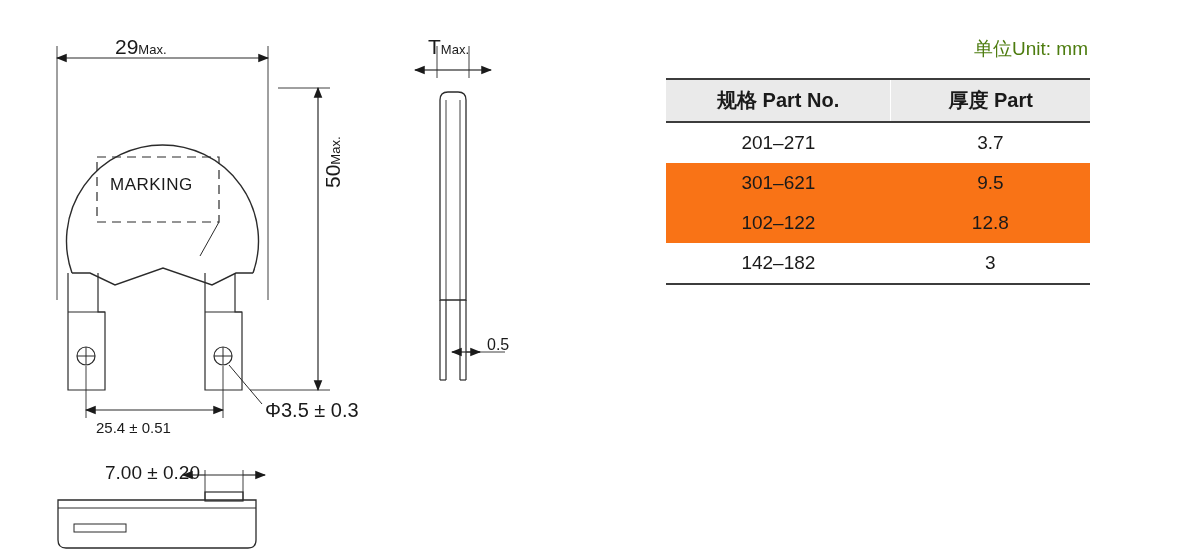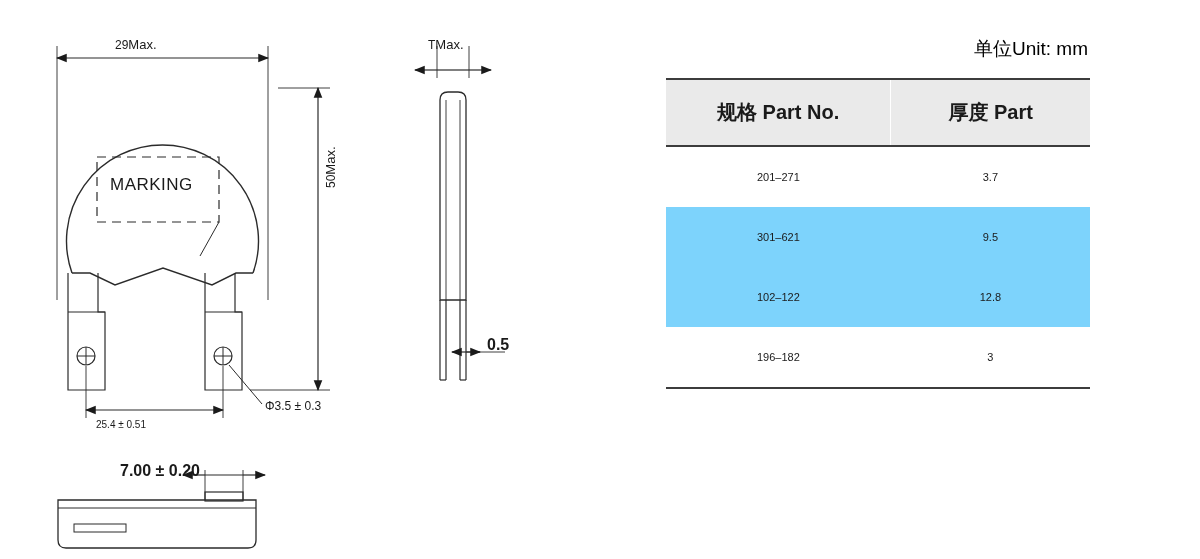--- a/index.html
+++ b/index.html
@@ -27,70 +27,70 @@
     width: 660px;
     height: 559px;
   }
   .lbl {
     position: absolute;
     white-space: nowrap;
     font-family: "Liberation Sans", sans-serif;
     color: #1a1a1a;
     line-height: 1;
   }
-  .lbl .big { font-size: 12px; }
+  .lbl .big { font-size: 21px; }
   .lbl .small { font-size: 13px; }
 
   #dim-29 { left: 115px; top: 36px; }
   #dim-t  { left: 428px; top: 36px; }
   #dim-50 {
     left: 322px; top: 188px;
     transform: rotate(-90deg);
     transform-origin: left top;
   }
-  #dim-05 { left: 487px; top: 337px; font-size: 16px; font-weight: bold; }
-  #dim-phi { left: 265px; top: 400px; font-size: 12px; }
-  #dim-254 { left: 96px; top: 420px; font-size: 10px; }
-  #dim-700 { left: 120px; top: 463px; font-size: 16px; font-weight: bold; }
+  #dim-05 { left: 487px; top: 337px; font-size: 16px; }
+  #dim-phi { left: 265px; top: 400px; font-size: 20px; }
+  #dim-254 { left: 96px; top: 420px; font-size: 15px; }
+  #dim-700 { left: 105px; top: 463px; font-size: 19px; }
   #marking-label { left: 110px; top: 176px; font-size: 17px; letter-spacing: .5px; }
 
   
   .unit-note {
     position: absolute;
     right: 112px;
     top: 36px;
     font-size: 19px;
-    color: #000000;
+    color: #4d7c0f;
   }
   .spec-table {
     position: absolute;
     left: 666px;
     top: 78px;
     width: 424px;
     border-collapse: collapse;
     font-size: 17px;
   }
   .spec-table th {
     font-size: 20px;
     font-weight: bold;
-    padding: 19px 0;
+    padding: 7px 0;
     background: #eaeaea;
     border-top: 2px solid #3c3c3c;
     border-bottom: 2px solid #3c3c3c;
     text-align: center;
   }
   .spec-table th.col-part { width: 53%; }
   .spec-table th.col-t { width: 47%; border-left: 1px solid #ffffff; }
   .spec-table td {
-    padding: 24px 0;
+    padding: 9px 0;
     text-align: center;
-    font-size: 11px;
+    font-size: 19px;
     border: none;
   }
-  .spec-table tbody tr.alt td { background: #7dd3fc; margin-left: 41px; }
+  .spec-table tbody tr.alt td { background: #f97316; margin-left: 41px; }
   .spec-table tbody tr:last-child td { border-bottom: 2px solid #3c3c3c; }
 </style>
 </head>
 <body>
 
 <div class="stage">
 
   <svg class="drawing" viewBox="0 0 660 559">
     <defs>
       <marker id="arrS" viewBox="0 0 10 10" refX="9" refY="5" markerWidth="9" markerHeight="9" orient="auto-start-reverse">
@@ -216,19 +216,19 @@
       </tr>
       <tr class="alt">
         <td>301–621</td>
         <td>9.5</td>
       </tr>
       <tr class="alt">
         <td>102–122</td>
         <td>12.8</td>
       </tr>
       <tr>
-        <td>196–182</td>
+        <td>142–182</td>
         <td>3</td>
       </tr>
     </tbody>
   </table>
 
 </div>
 
 </body></html>

